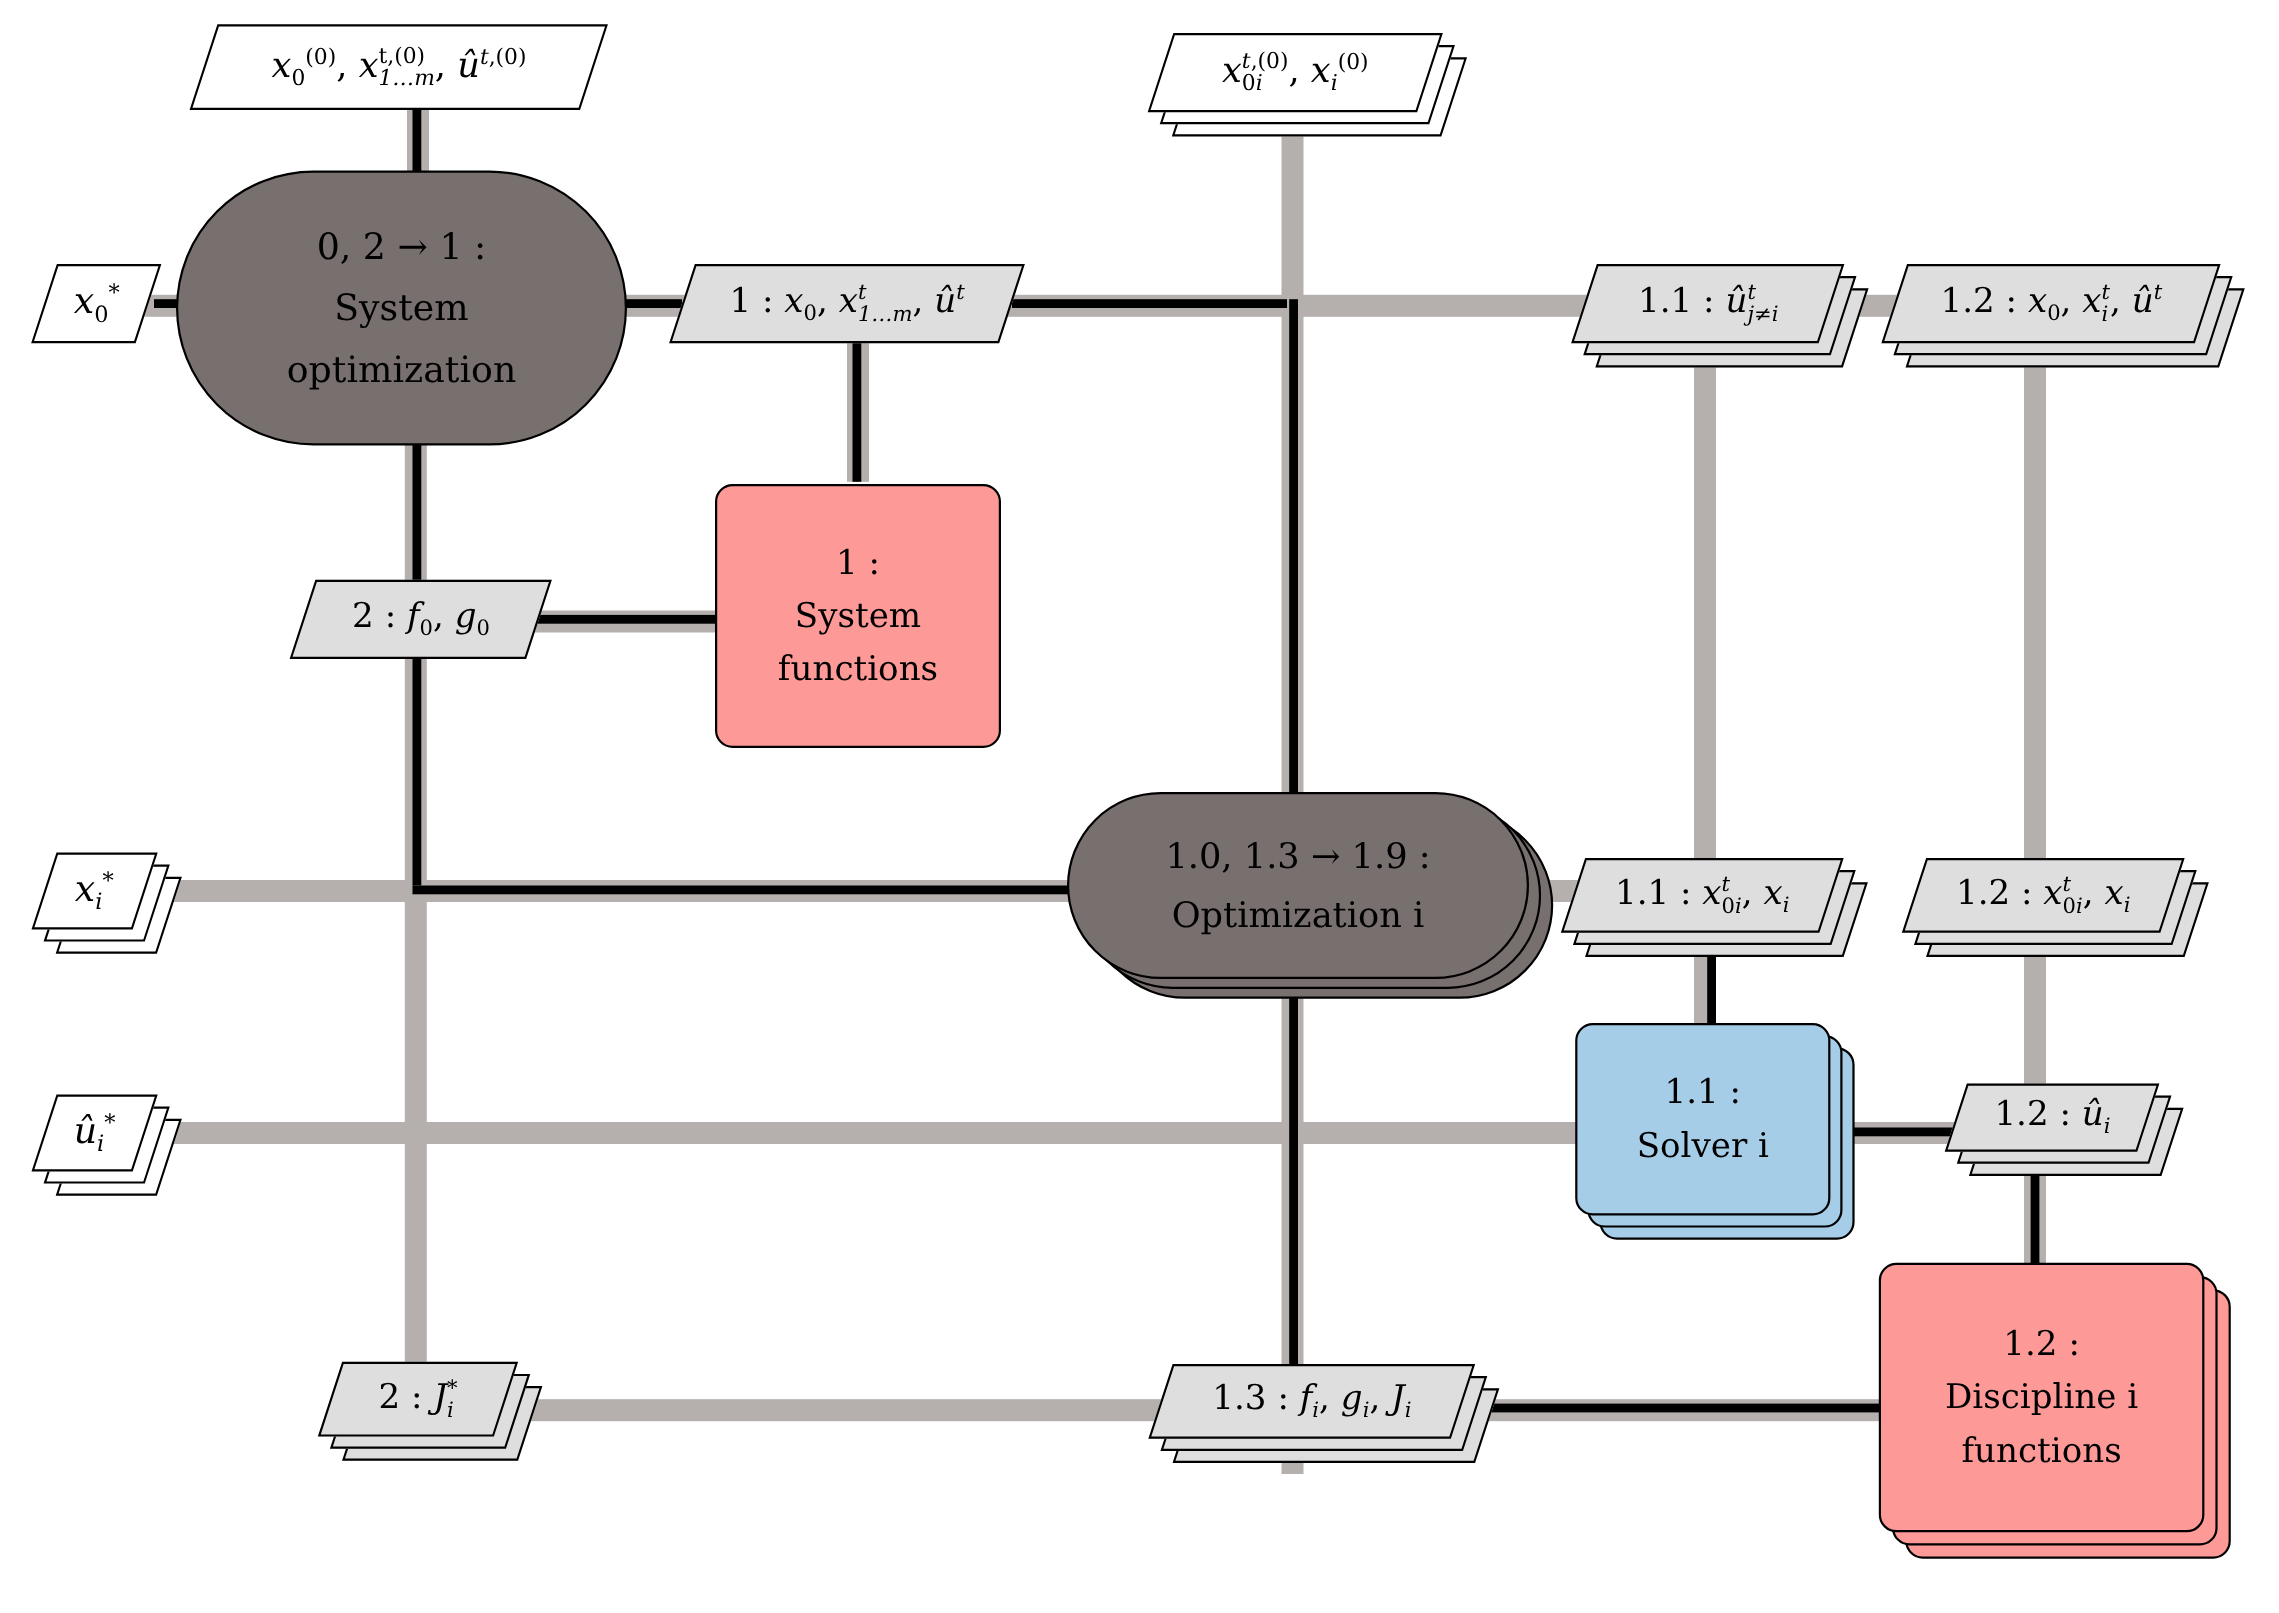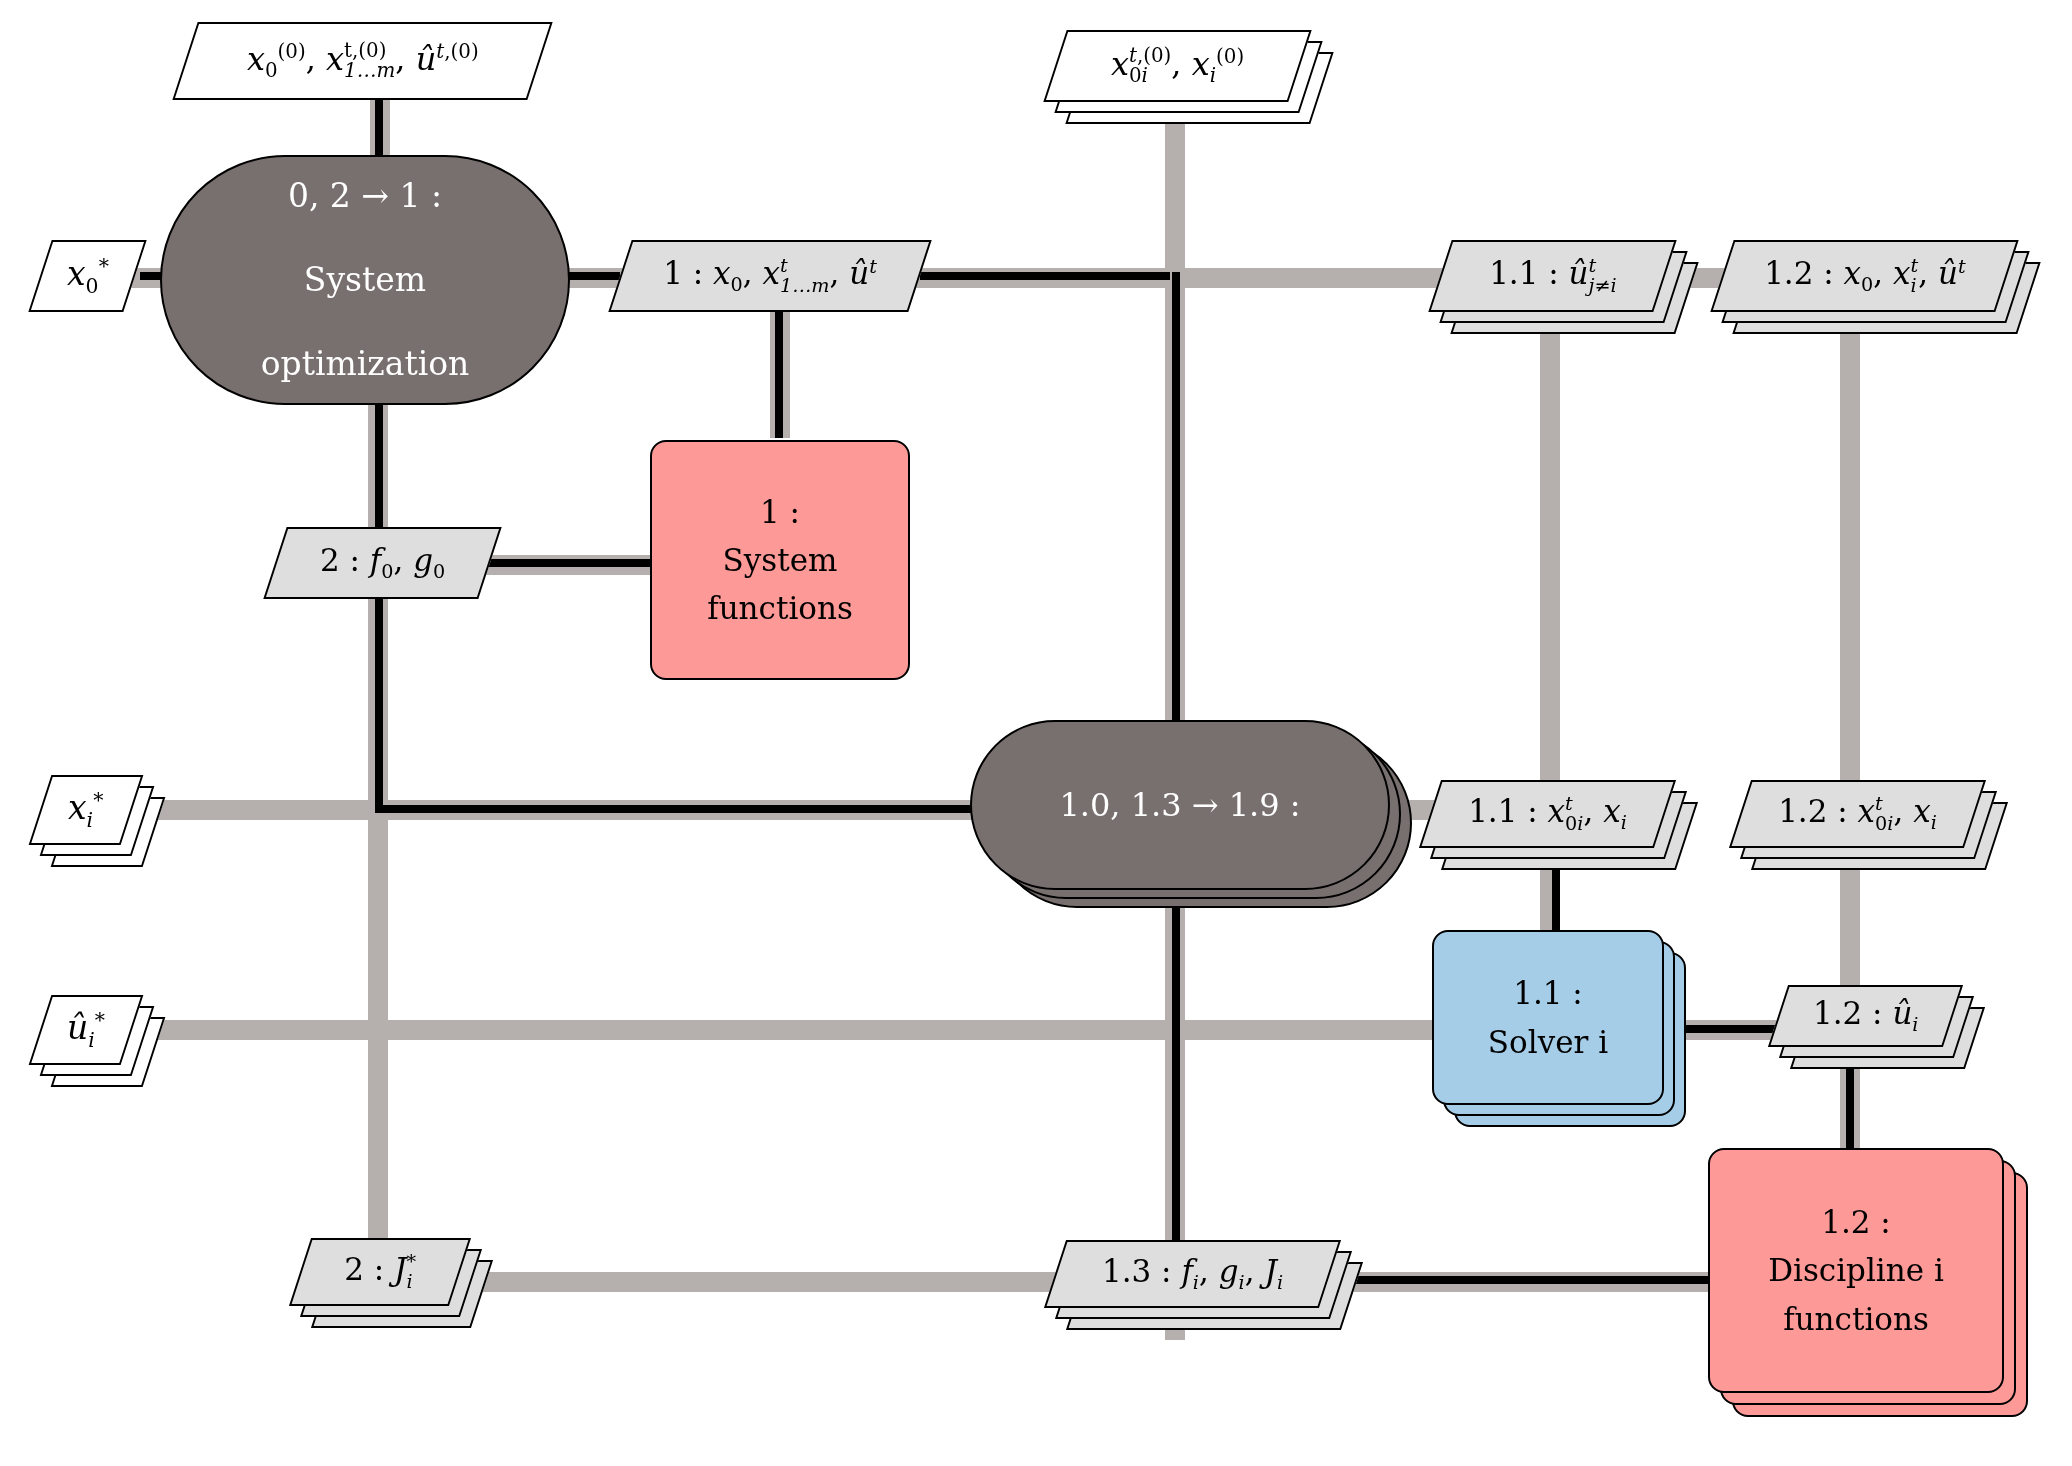--- a/index.html
+++ b/index.html
@@ -44,24 +44,23 @@
   .rrect.pink{background:#fd9a97;color:#000;}
   .rrect.blue{background:#a5cde8;color:#000;}
 
   
   .stad{
     position:absolute;
     display:flex;flex-direction:column;align-items:center;justify-content:center;
     box-sizing:border-box;
     border:2.6px solid #000;
     background:#78706e;
-    color:#ffffff;
+    color:#000000;
     text-align:center;
     line-height:1.7;
-    gap:28px;
   }
   .t31{font-size:31px;}
   .t32{font-size:32px;}
   .t33{font-size:33px;}
 
   
   .mi{font-style:italic;}
   sup,sub{font-size:0.62em;font-style:normal;}
   sup.it,sub.it{font-style:italic;}
   .mathwrap{display:inline-block;}
@@ -216,20 +215,21 @@
         <span class="mathwrap"><span class="mi">g</span><sub>0</sub></span>
       </span>
     </div>
   </div>
 
   <div class="node" style="left:970px;top:720px;">
     <div class="stad" style="left:22px;top:18px;width:420px;height:170px;border-radius:85px;"></div>
     <div class="stad" style="left:11px;top:9px;width:420px;height:170px;border-radius:85px;"></div>
     <div class="stad" style="left:0;top:0;width:420px;height:170px;border-radius:85px;">
       <div class="t32">1.0, 1.3 → 1.9 :</div>
+      <div class="t32">Optimization i</div>
     </div>
   </div>
 
   <div class="node" style="left:1430px;top:780px;">
     <div class="pgram grey" style="left:22px;top:22px;width:235px;height:68px;"></div>
     <div class="pgram grey" style="left:11px;top:11px;width:235px;height:68px;"></div>
     <div class="pgram grey" style="left:0;top:0;width:235px;height:68px;">
       <span class="txt t31">
         1.1 : <span class="mathwrap"><span class="mi">x</span><span class="updown">
               <span class="mi">t</span>

